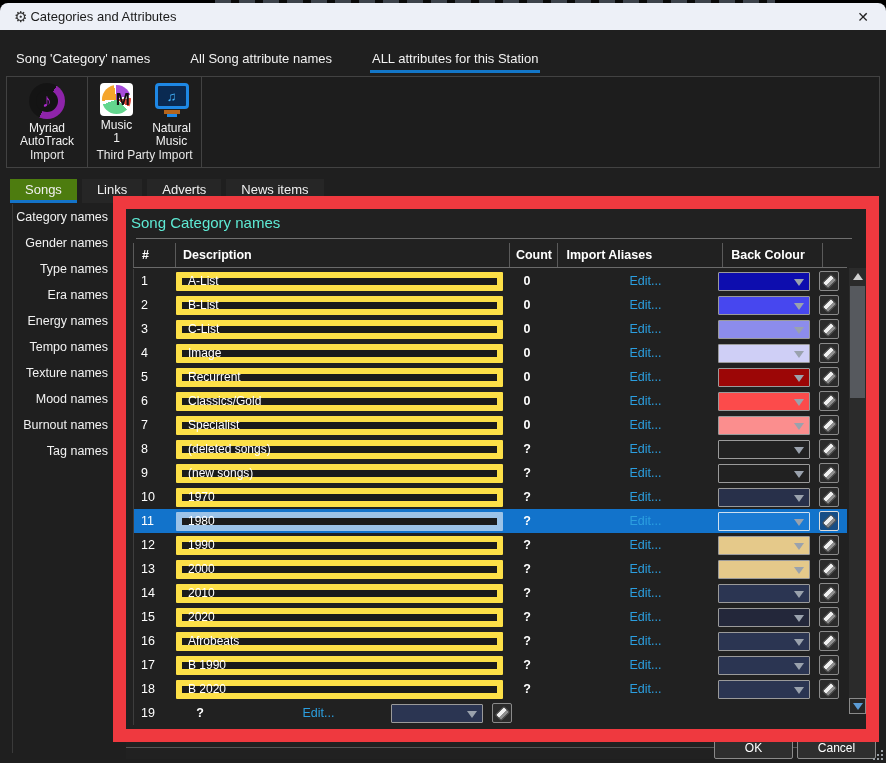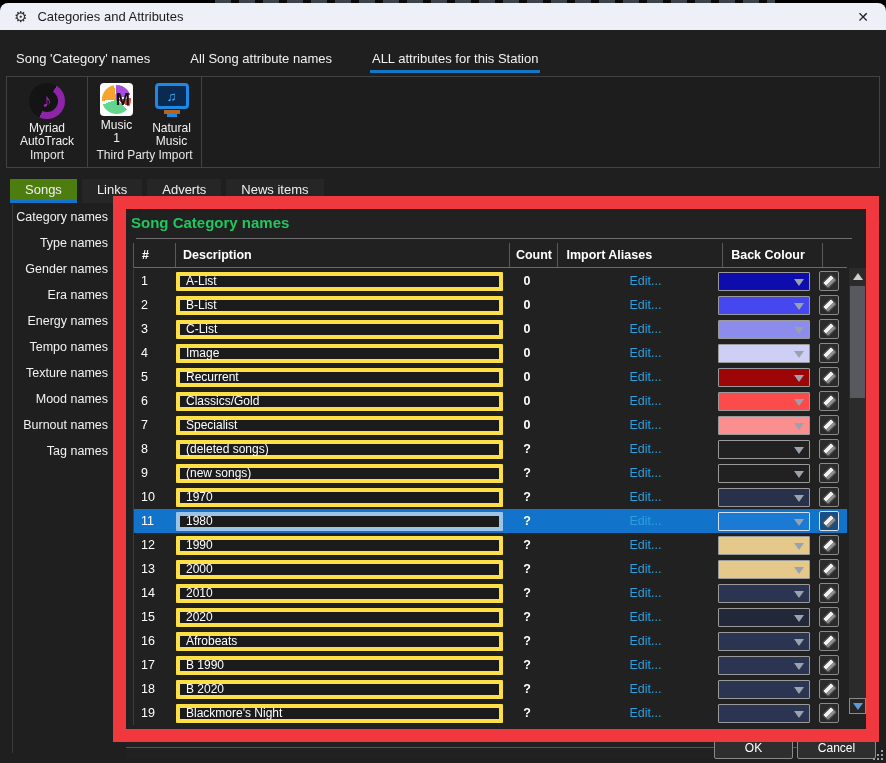--- a/index.html
+++ b/index.html
@@ -8,21 +8,21 @@
   #root { position:absolute; inset:0; width:886px; height:763px; }
 
   
   .artifact-strip { position:absolute; left:215px; top:0; width:560px; height:4px;
     background:repeating-linear-gradient(90deg,#3d434b 0 16px,#0a0a0a 16px 24px); }
 
   
   .titlebar { position:absolute; left:0; top:3px; width:886px; height:27px;
     background:#edf0f7; border-radius:8px 8px 0 0; display:flex; align-items:center; }
   .gear { margin-left:14px; font-size:15px; color:#333; line-height:1; }
-  .win-title { margin-left:10px; font-size:13px; color:#1b1b1b; }
+  .win-title { margin-left:3px; font-size:13px; color:#1b1b1b; }
   .close-btn { position:absolute; right:8px; top:2px; width:30px; height:23px;
     display:flex; align-items:center; justify-content:center; font-size:14px; color:#222; cursor:pointer; }
 
   
   .dialog { position:absolute; left:0; top:30px; width:886px; height:733px; background:#1f1f1f;padding-left:44px; }
 
   
   .ribbon-tabs { position:absolute; left:0; top:15px; height:29px; display:flex; align-items:center; padding-left:14px; gap:36px; }
   .ribbon-tab { font-size:13px; color:#f2f2f2; padding:5px 2px 4px 2px; border-bottom:3px solid transparent; cursor:pointer; white-space:nowrap; }
   .ribbon-tab.active { border-bottom-color:#1377c8; }
@@ -61,35 +61,35 @@
   .sub-tab.active { background:#4d7c0f; border-bottom-color:#1473c8; }
 
   
   .sidebar { position:absolute; left:0; top:174px; width:117px; height:559px; }
   .sidebar-rule { position:absolute; left:12px; top:0; bottom:10px; width:1px; background:#3a3a3a; }
   .side-item { height:26px; display:flex; align-items:center; justify-content:flex-end; padding-right:9px;
     font-size:12.5px; color:#f2f2f2; cursor:pointer; }
 
   
   .content { position:absolute; left:126px; top:179px; width:740px; height:550px; background:#212121; }
-  .panel-title { position:absolute; left:5px; top:5px; font-size:15px; font-weight:bold; color:#22c55e; }
+  .panel-title { position:absolute; left:5px; top:5px; font-size:15px; font-weight:normal; color:#5eead4; }
   .title-sep { position:absolute; left:10px; top:29px; width:716px; height:1px; background:#6f6f6f; }
 
   .thead { position:absolute; left:7px; top:34px; width:714px; height:25px; display:flex;
     border-bottom:1px solid #6a6a6a; border-left:1px solid #5a5a5a; }
   .th { display:flex; align-items:center; font-size:12.5px; font-weight:bold; color:#fff;
     border-right:1px solid #5a5a5a; padding-left:8px; }
   .th.c-num{ width:42px; } .th.c-desc{ width:335px; padding-left:7px; } .th.c-count{ width:48px; justify-content:center; padding-left:0; }
   .th.c-alias{ width:165px; } .th.c-col{ width:100px; } .th.c-act{ width:24px; border-right:none; }
 
   .tbody { position:absolute; left:7px; top:60px; width:714px; border-left:1px solid #3d3d3d; }
   .trow { position:relative; height:24px; display:flex; align-items:center; }
   .trow.selected { background:#1273cb; }
   .cell-num { width:42px; padding-left:7px; font-size:12.5px; color:#fff; }
-  .desc-box { width:327px; height:19px; background:#1b1b1b; border:4px solid #fde047; border-radius:1px;
+  .desc-box { width:327px; height:19px; background:#1b1b1b; border:6px solid #fde047; border-radius:1px;
     display:flex; align-items:center; padding-left:6px; font-size:12px; color:#fff; cursor:text; }
   .trow.selected .desc-box { border-color:#9cc3e8; }
   .cell-count { width:56px; margin-left:-4px; text-align:center; font-size:12.5px; font-weight:bold; color:#fff; }
   .cell-edit { width:163px; padding-left:18px; font-size:12.5px;text-align:center; }
   .edit-link { color:#2b9fe0; cursor:pointer; }
   .colour-dd { position:relative; width:92px; height:19px; border:1px solid #9a9a9a; border-radius:1px; cursor:pointer; }
   .trow.selected .colour-dd { border-color:#cfe0f0; }
   .dd-arrow { position:absolute; right:5px; top:6px; width:0; height:0;
     border-left:5px solid transparent; border-right:5px solid transparent; border-top:7px solid #9aa2ad; }
   .eraser-btn { width:20px; height:20px; margin-left:9px; background:#2b2b2b; border:1px solid #8a8a8a; border-radius:2px;
@@ -181,22 +181,22 @@
     <div class="sub-tabs">
       <div class="sub-tab active">Songs</div>
       <div class="sub-tab">Links</div>
       <div class="sub-tab">Adverts</div>
       <div class="sub-tab">News items</div>
     </div>
 
     <div class="sidebar">
       <div class="sidebar-rule"></div>
       <div class="side-item">Category names</div>
+      <div class="side-item">Gender names</div>
       <div class="side-item">Type names</div>
-      <div class="side-item">Gender names</div>
       <div class="side-item">Era names</div>
       <div class="side-item">Energy names</div>
       <div class="side-item">Tempo names</div>
       <div class="side-item">Texture names</div>
       <div class="side-item">Mood names</div>
       <div class="side-item">Burnout names</div>
       <div class="side-item">Tag names</div>
     </div>
 
     <div class="content">
@@ -424,21 +424,20 @@
     <div class="cell-edit"><span class="edit-link">Edit...</span></div>
     <div class="colour-dd" style="background: rgb(43, 53, 82);">
       <span class="dd-arrow"></span>
     </div>
     <div class="eraser-btn">
       <span class="eraser-glyph"></span>
     </div>
   </div>
           <div class="trow">
     <div class="cell-num">19</div>
-    <div class="desc-box">Blackmore's Night</div>
     <div class="cell-count">?</div>
     <div class="cell-edit"><span class="edit-link">Edit...</span></div>
     <div class="colour-dd" style="background: rgb(43, 53, 82);">
       <span class="dd-arrow"></span>
     </div>
     <div class="eraser-btn">
       <span class="eraser-glyph"></span>
     </div>
   </div>
         </div>

